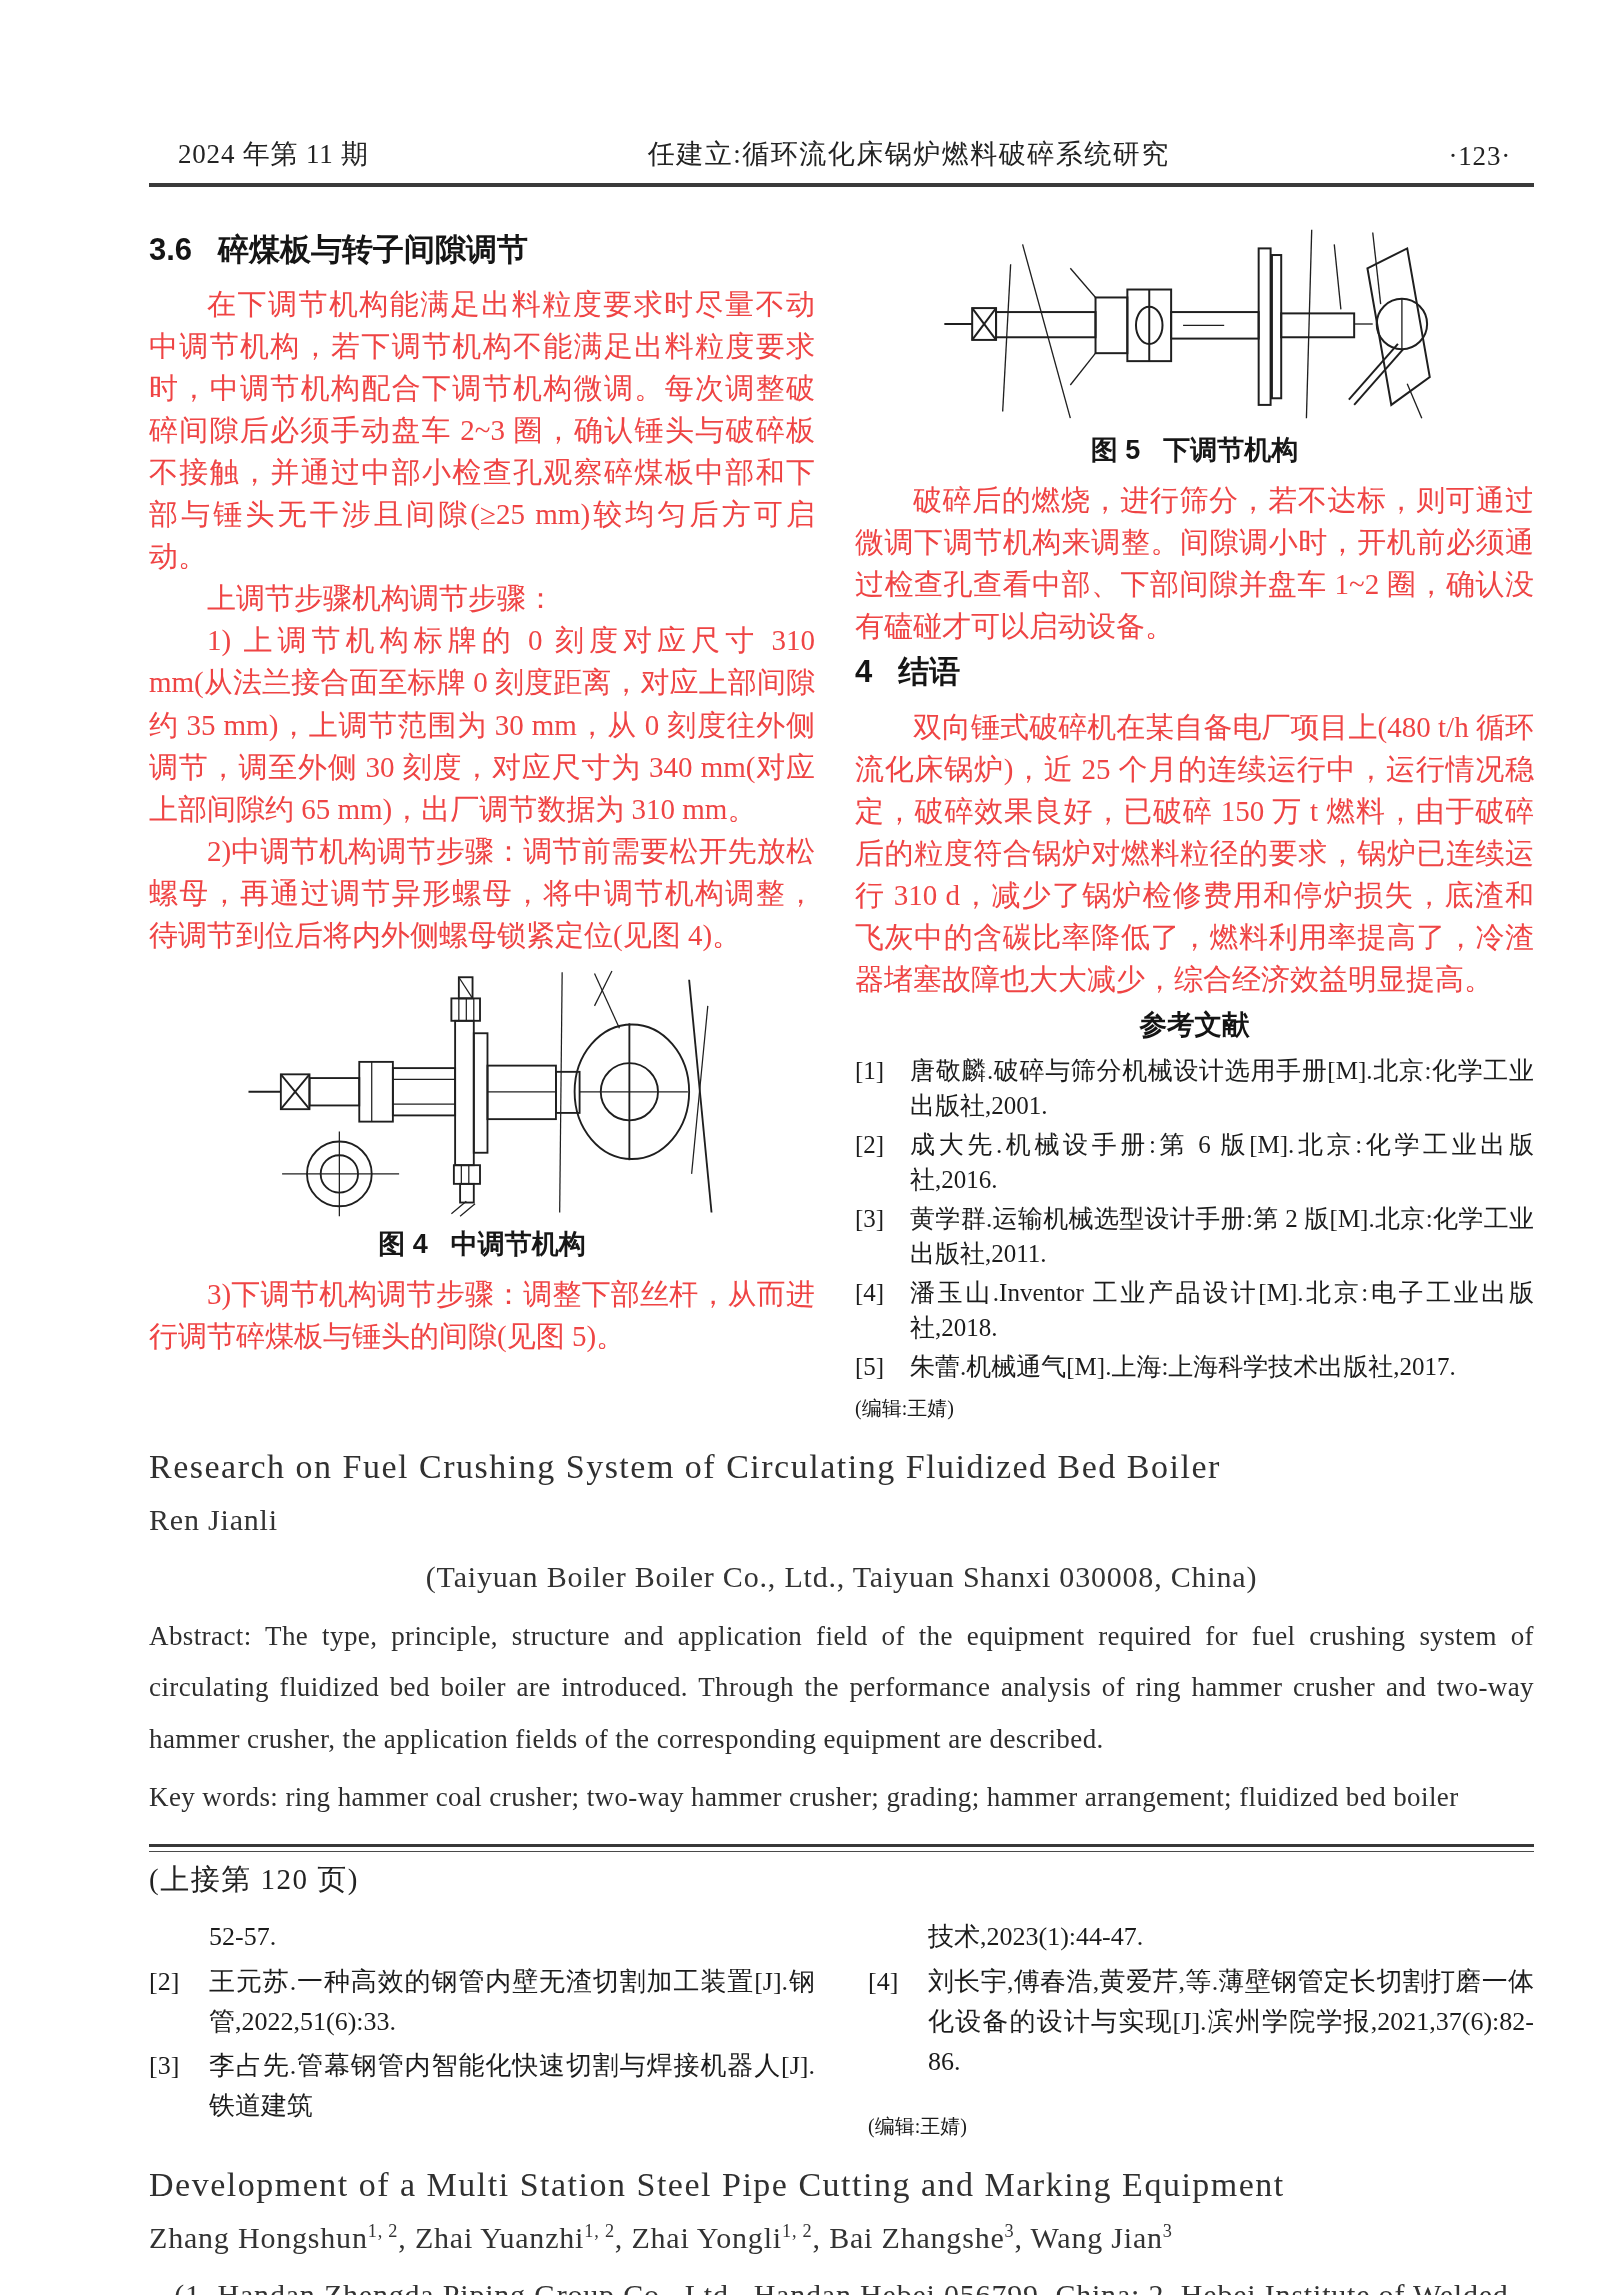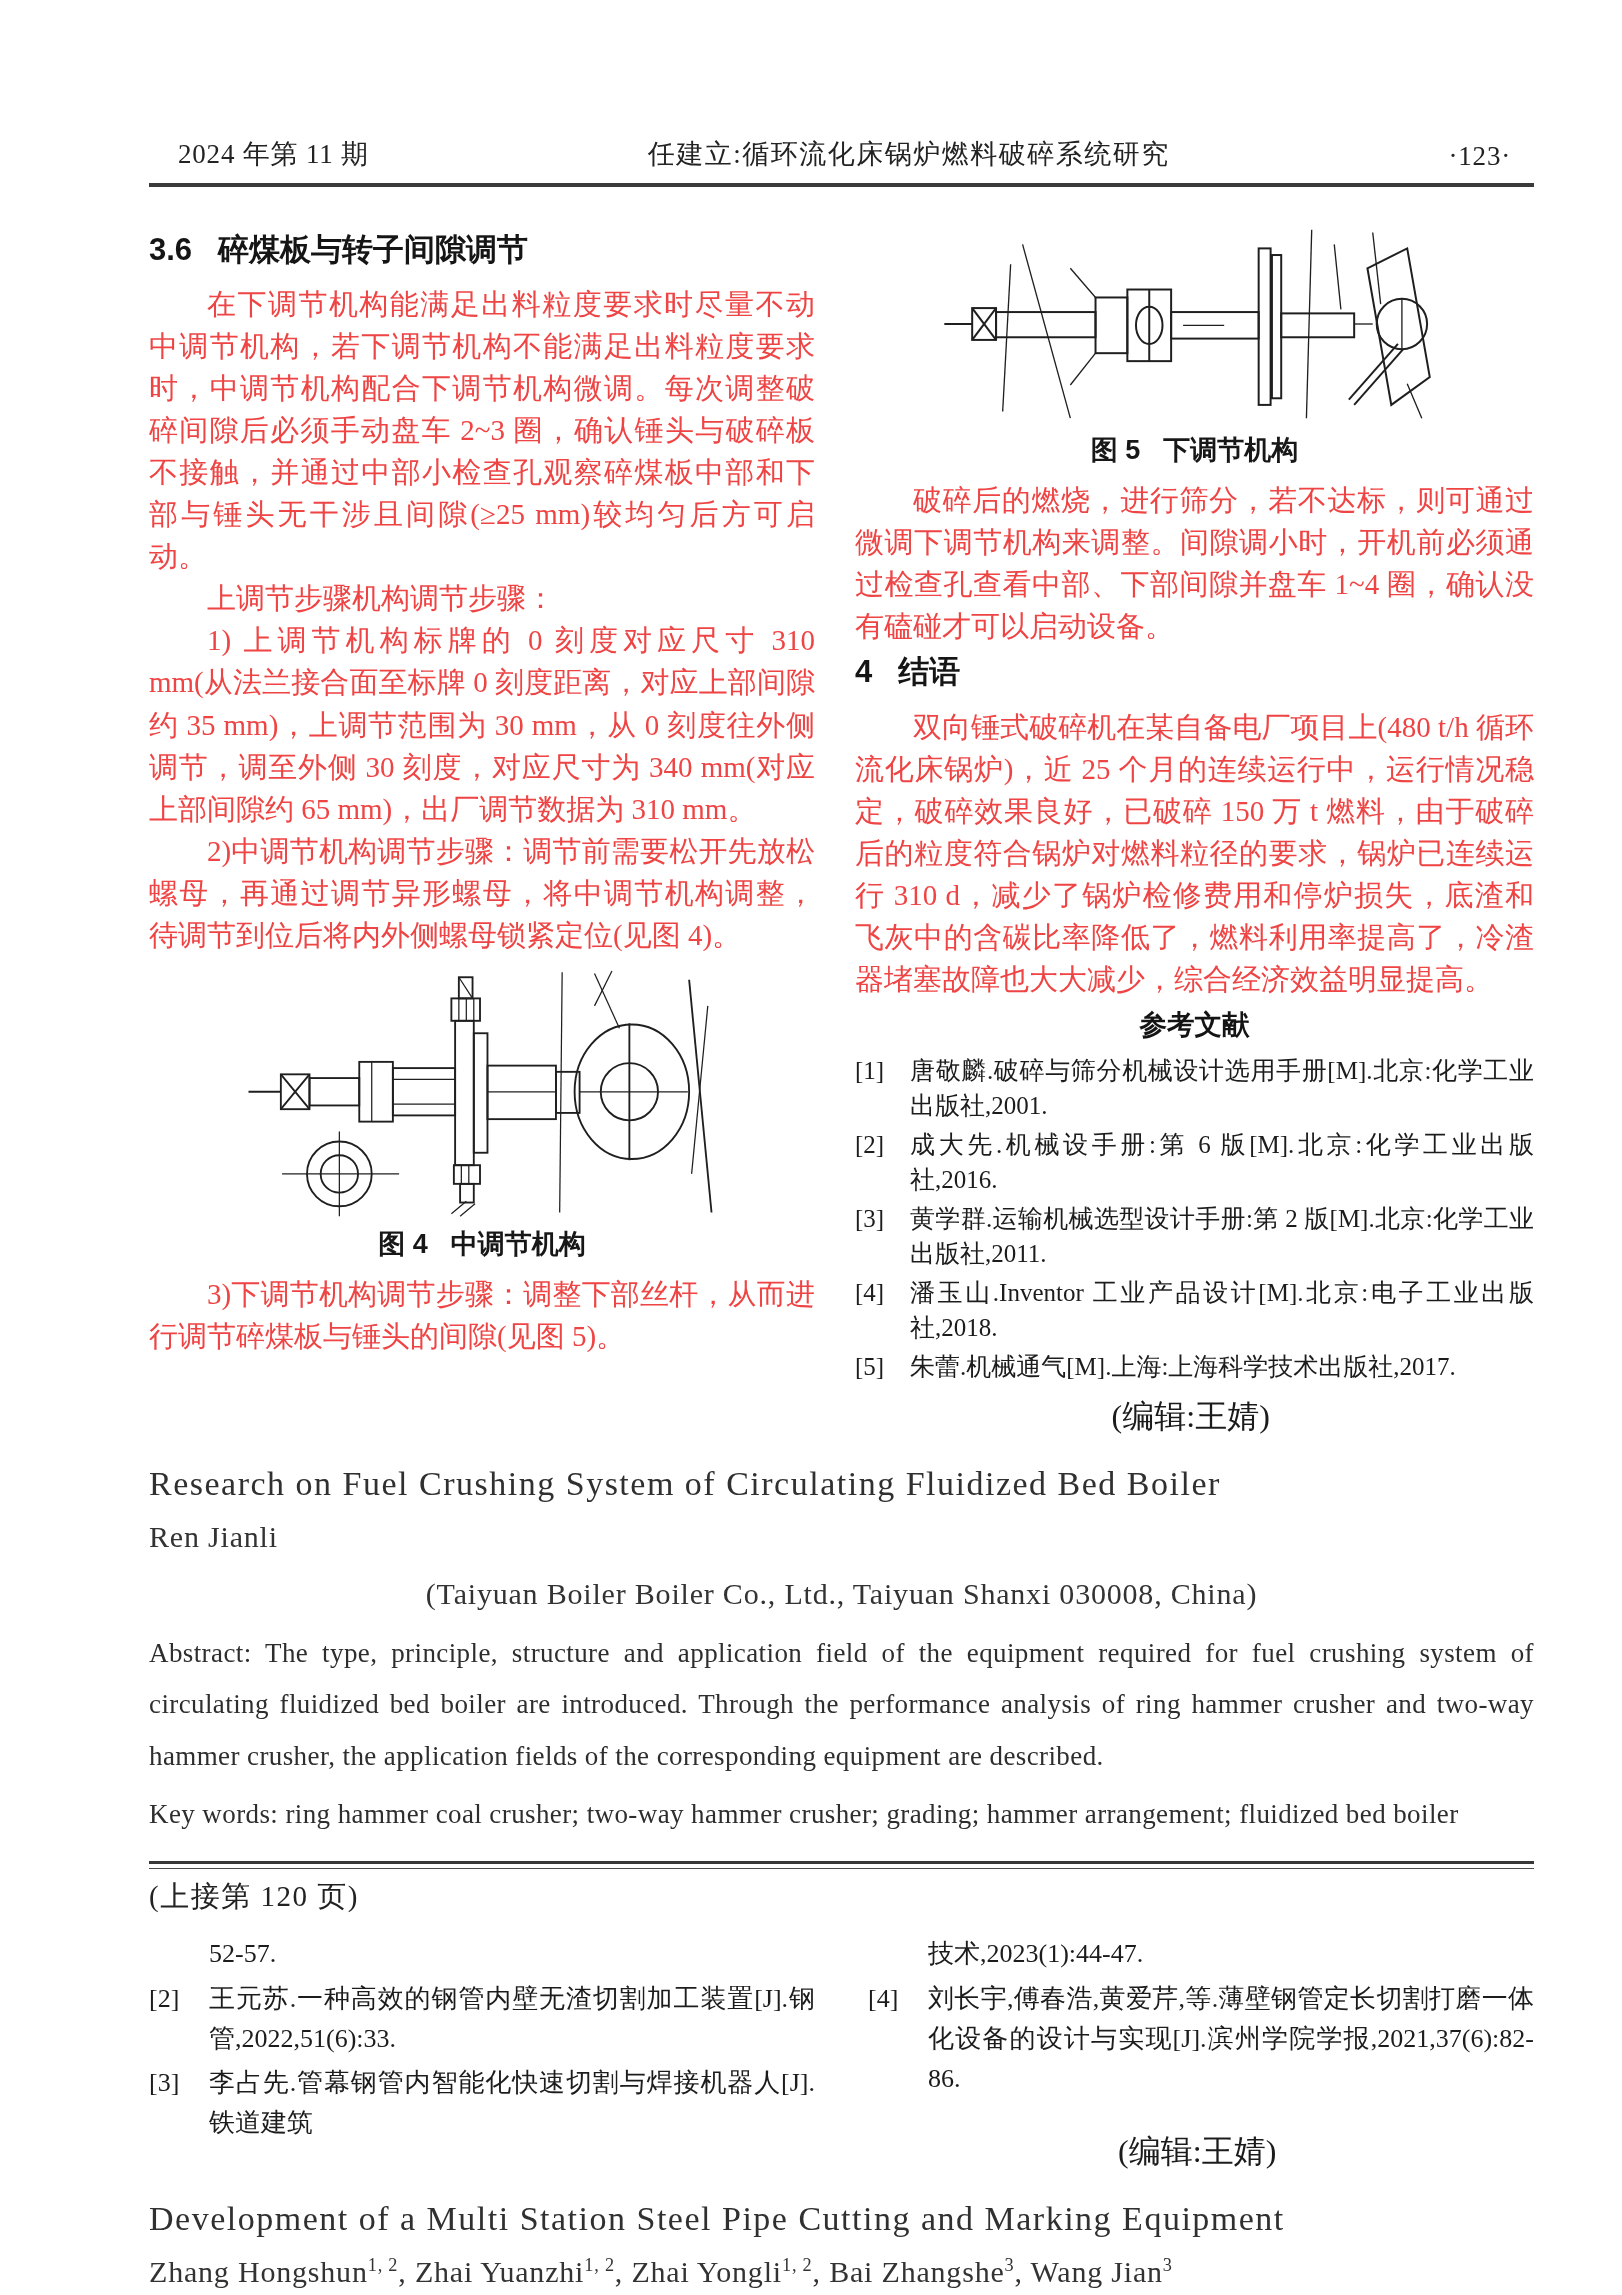--- a/index.html
+++ b/index.html
@@ -43,21 +43,21 @@
   }
   .fig-cap .cap-gap{margin-left:23px;}
   
   .refs-title{
     font-family:"Liberation Sans","DejaVu Sans",sans-serif;
     font-weight:bold;font-size:27.5px;text-align:center;margin:7.6px 0 9.2px 0;color:#141414;
   }
   .ref{display:flex;font-size:25px;line-height:1.42;margin:0 0 3.1px 0;text-align:justify;}
   .ref .ref-num{flex:0 0 55px;}
   .ref .ref-text{flex:1;min-width:0;}
-  .editor-line{font-size:32px;text-align:center;padding-right:7.6px;margin-top:10.7px;color:#1b1b1b;}
+  .editor-line{font-size:20px;text-align:left;padding-right:7.6px;margin-top:10.7px;color:#1b1b1b;}
   
   .en-block{margin-top:26px;color:#2a2a2a;}
   .en-title{
     text-align:left;font-size:34px;letter-spacing:1.5px;color:#303030;
     margin:20px 0 6.1px 0;
   }
   .en-authors,.en-author{font-size:30px;letter-spacing:0.8px;margin:17px 0 4.6px 0;color:#333;}
   .en-authors sup{font-size:18.3px;}
   .en-affil{
     text-align:center;font-size:30px;letter-spacing:0.8px;line-height:1.9;
@@ -177,21 +177,21 @@
           <line class="ln" x1="612" y1="264" x2="686" y2="180"></line>
           <line class="ln" x1="620" y1="272" x2="694" y2="188"></line>
           <line class="lnt" x1="648" y1="12" x2="660" y2="120"></line>
           <line class="lnt" x1="700" y1="240" x2="722" y2="292"></line>
           <line class="lnt" x1="590" y1="30" x2="600" y2="128"></line>
           <line class="lnt" x1="620" y1="150" x2="648" y2="150"></line>
         </svg>
         <figcaption class="fig-cap"><span>图 5</span><span class="cap-gap">下调节机构</span></figcaption>
       </figure>
 
-      <p class="cn indent">破碎后的燃烧，进行筛分，若不达标，则可通过微调下调节机构来调整。间隙调小时，开机前必须通过检查孔查看中部、下部间隙并盘车 1~4 圈，确认没有磕碰才可以启动设备。</p>
+      <p class="cn indent">破碎后的燃烧，进行筛分，若不达标，则可通过微调下调节机构来调整。间隙调小时，开机前必须通过检查孔查看中部、下部间隙并盘车 1~2 圈，确认没有磕碰才可以启动设备。</p>
       <h3 class="cn-heading"><span>4</span><span class="hn-gap">结语</span></h3>
       <p class="cn indent">双向锤式破碎机在某自备电厂项目上(480 t/h 循环流化床锅炉)，近 25 个月的连续运行中，运行情况稳定，破碎效果良好，已破碎 150 万 t 燃料，由于破碎后的粒度符合锅炉对燃料粒径的要求，锅炉已连续运行 310 d，减少了锅炉检修费用和停炉损失，底渣和飞灰中的含碳比率降低了，燃料利用率提高了，冷渣器堵塞故障也大大减少，综合经济效益明显提高。</p>
 
       <div class="refs-title">参考文献</div>
       <div class="ref">
           <span class="ref-num">[1]</span>
           <span class="ref-text">唐敬麟.破碎与筛分机械设计选用手册[M].北京:化学工业出版社,2001.</span>
         </div>
       <div class="ref">
           <span class="ref-num">[2]</span>

